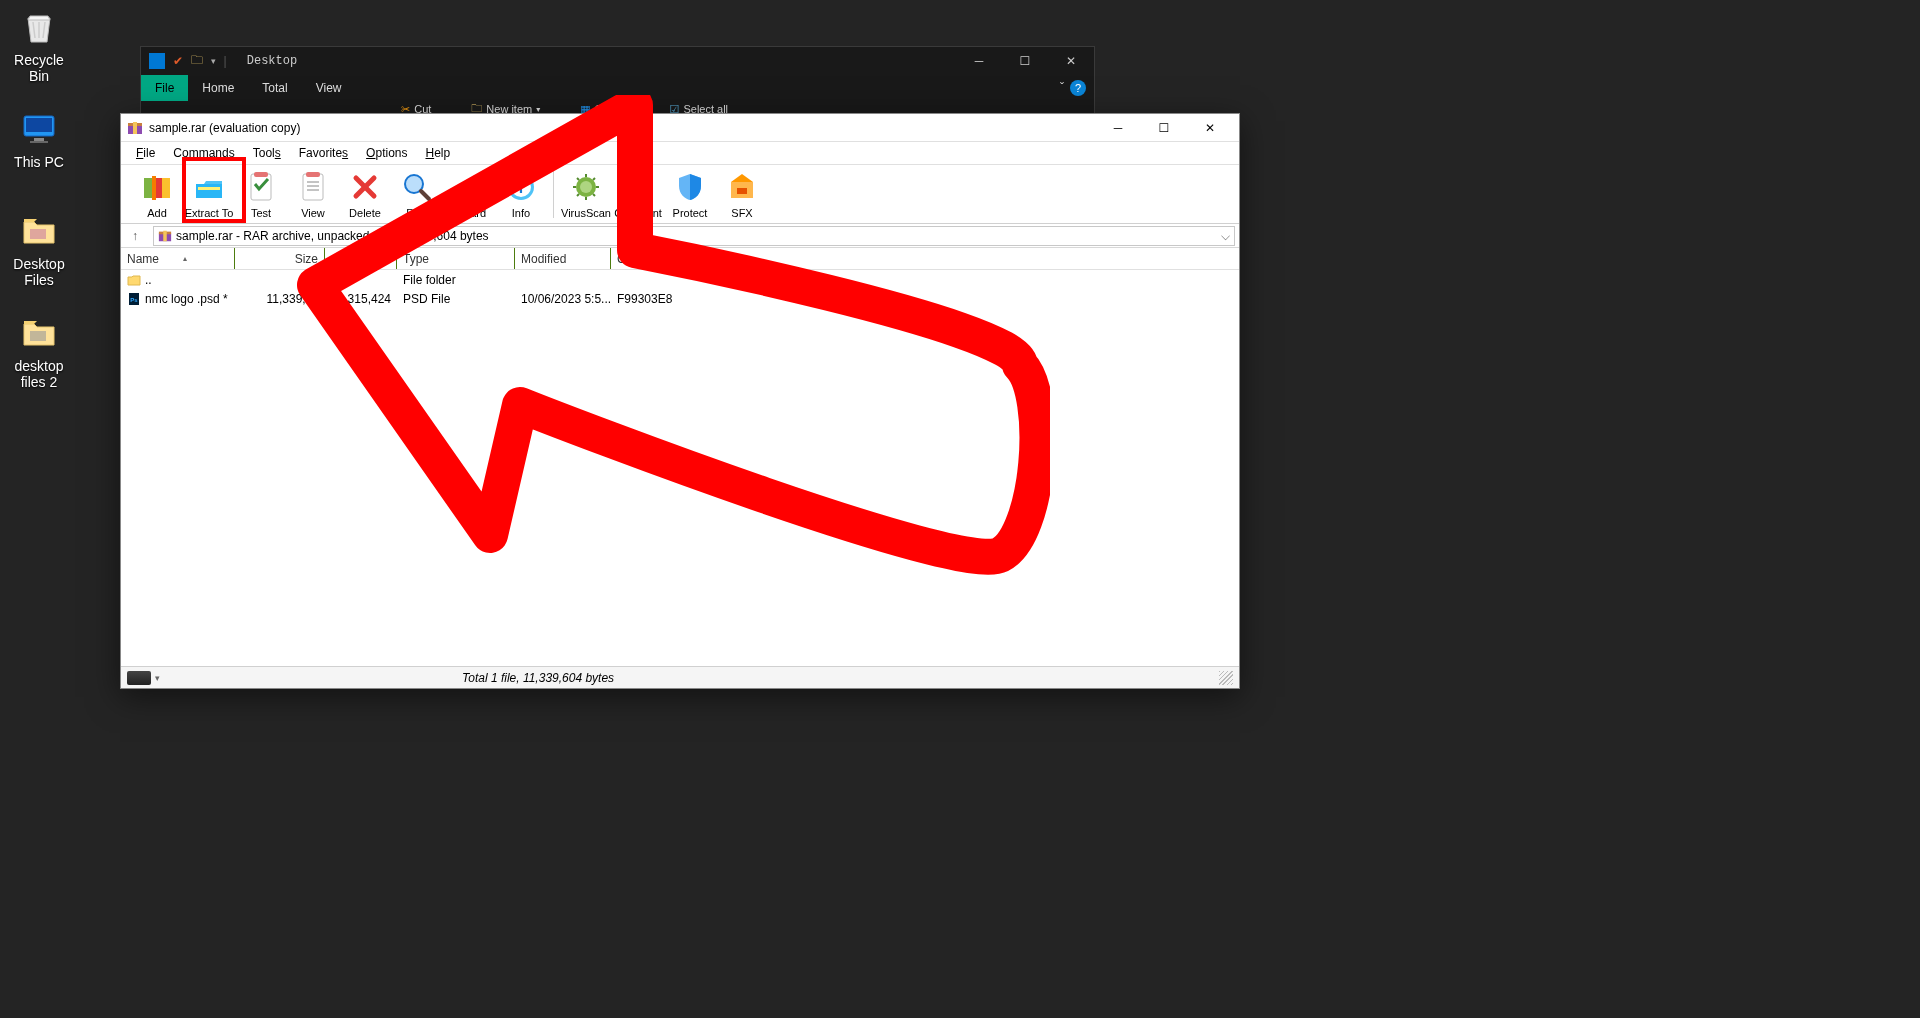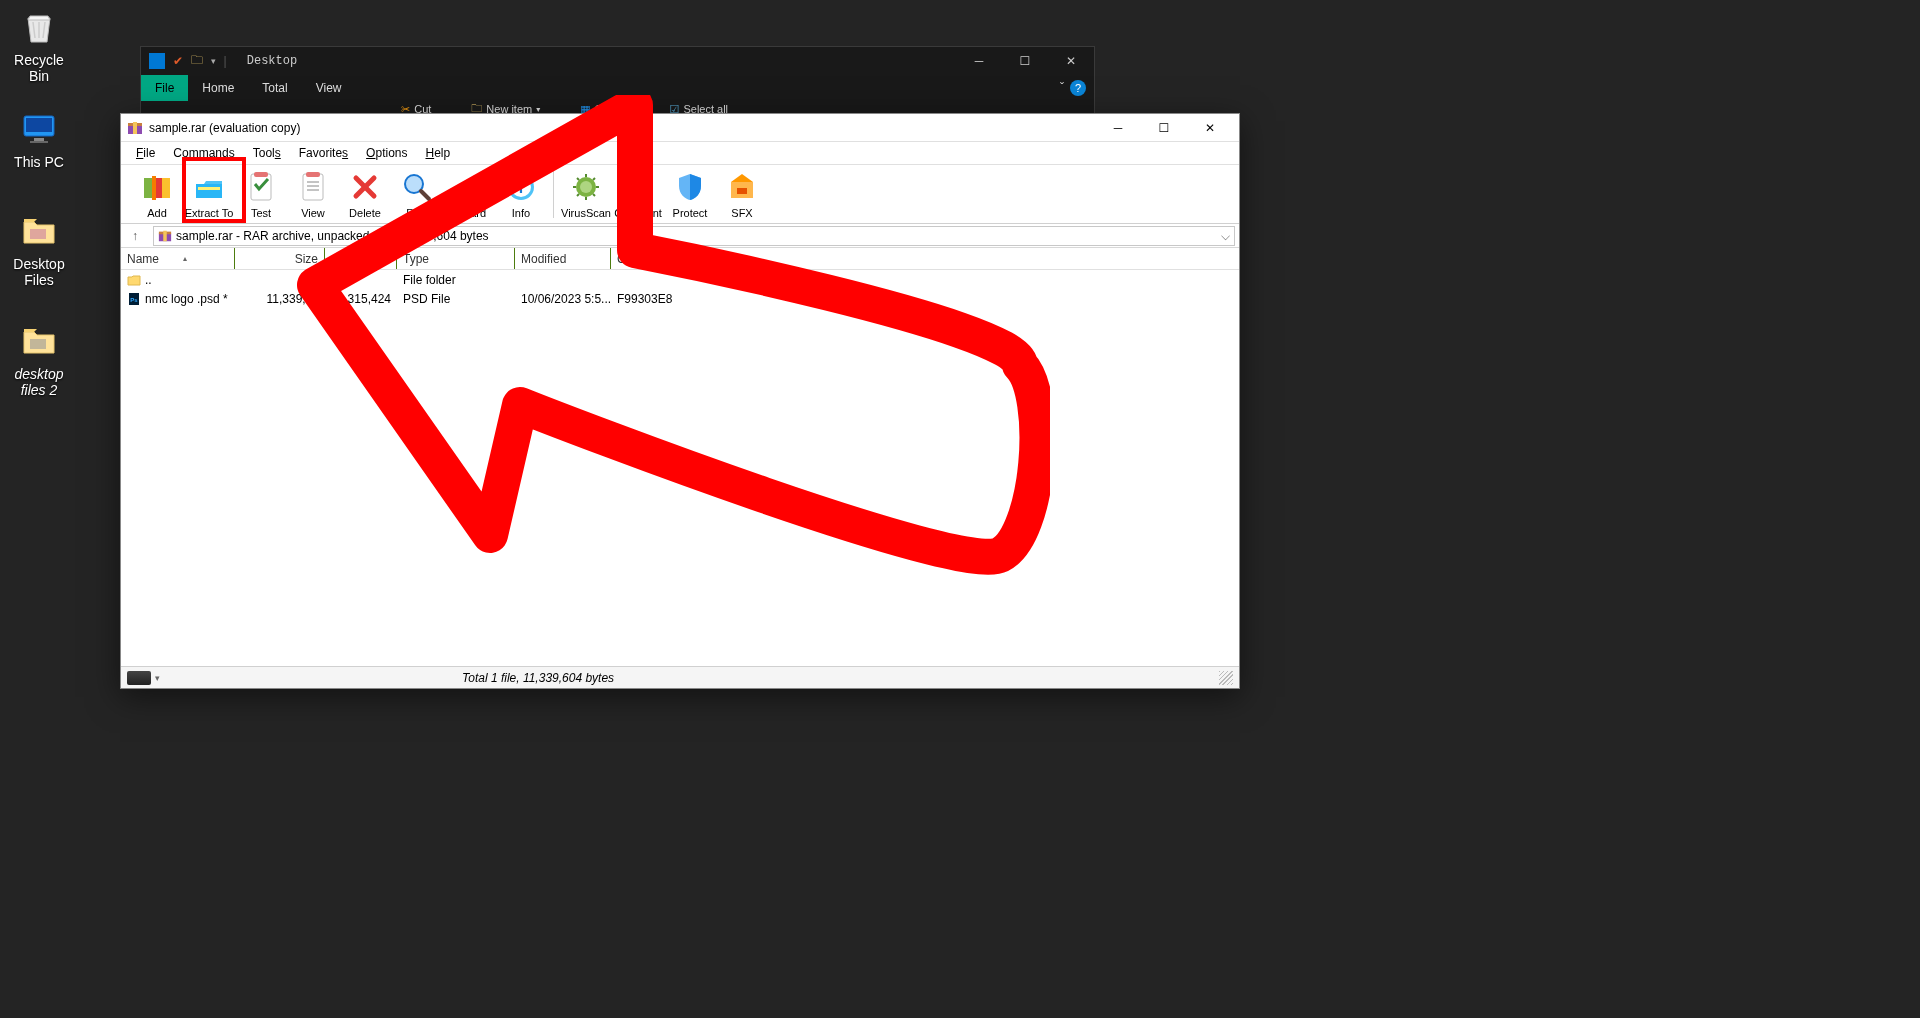--- a/index.html
+++ b/index.html
@@ -108,21 +108,21 @@
   <div class="icon-img">
     <svg width="42" height="42" viewBox="0 0 42 42">
         <path d="M6 12 L16 12 L19 15 L36 15 L36 33 L6 33 Z" fill="#ffe29a" stroke="#e6c56f"></path>
         <path d="M6 12 L16 12 L19 9 L6 9 Z" fill="#f5d172"></path>
         <rect x="12" y="19" width="16" height="10" fill="#c97fa0" opacity="0.6"></rect>
       </svg>
   </div>
   <span>Desktop Files</span>
 </div>
 
-<div class="desktop-icon" style="left:4px; top:320px;font-style:italic;">
+<div class="desktop-icon" style="left:4px; top:312px;">
   <div class="icon-img">
     <svg width="42" height="42" viewBox="0 0 42 42">
         <path d="M6 12 L16 12 L19 15 L36 15 L36 33 L6 33 Z" fill="#ffe29a" stroke="#e6c56f"></path>
         <path d="M6 12 L16 12 L19 9 L6 9 Z" fill="#f5d172"></path>
         <rect x="12" y="19" width="16" height="10" fill="#999" opacity="0.6"></rect>
       </svg>
   </div>
   <span>desktop files 2</span>
 </div>
 

